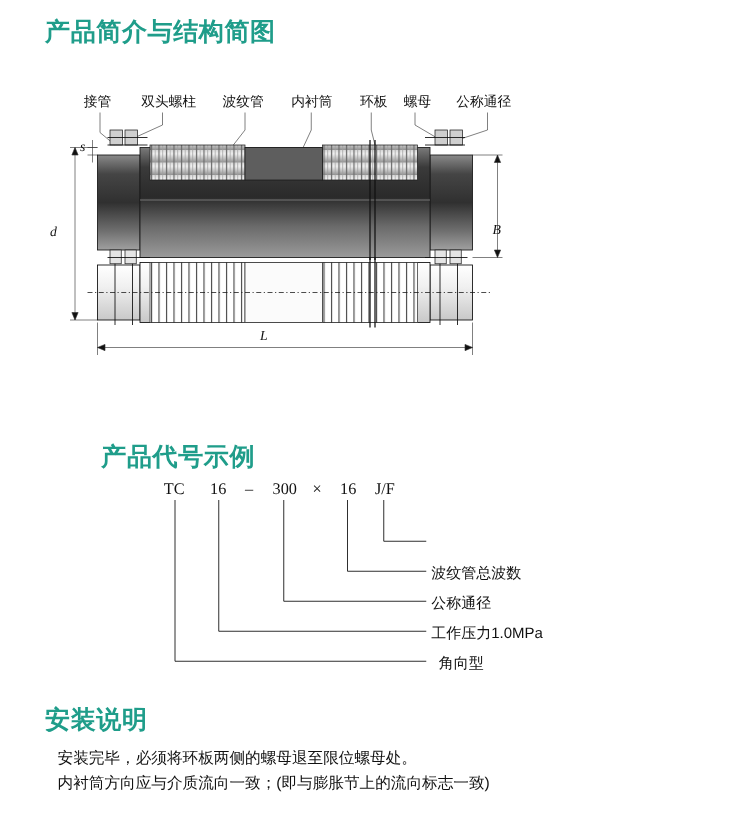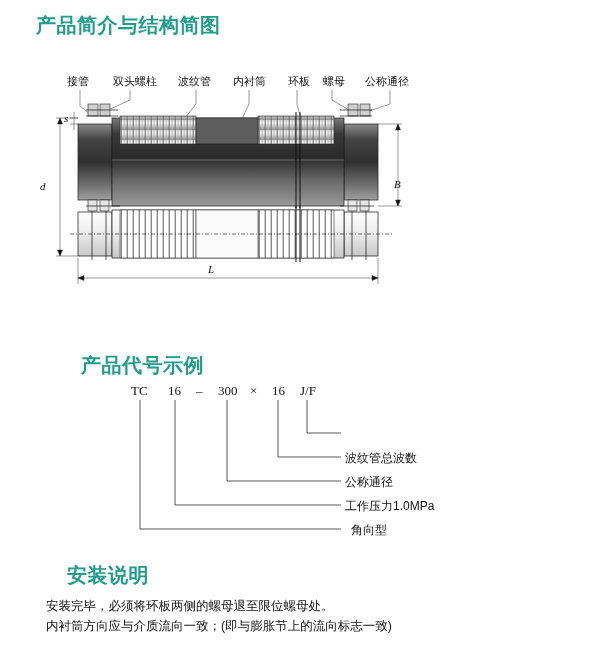--- a/index.html
+++ b/index.html
@@ -20,21 +20,21 @@
     position: absolute;
     left: 36px;
     font-size: 20px;
     font-weight: bold;
     color: #1f9d8a;
     letter-spacing: 0.5px;
     white-space: nowrap;
   }
   .title-1 { top: 12px; }
   .title-2 { top: 352px; margin-left: 45px; }
-  .title-3 { top: 562px; margin-left: 31px; }
+  .title-3 { top: 562px; }
 
   
   #structure-diagram {
     position: absolute;
     left: 0;
     top: 60px;
     width: 600px;
     height: 230px;
   }
   .callout-label {

